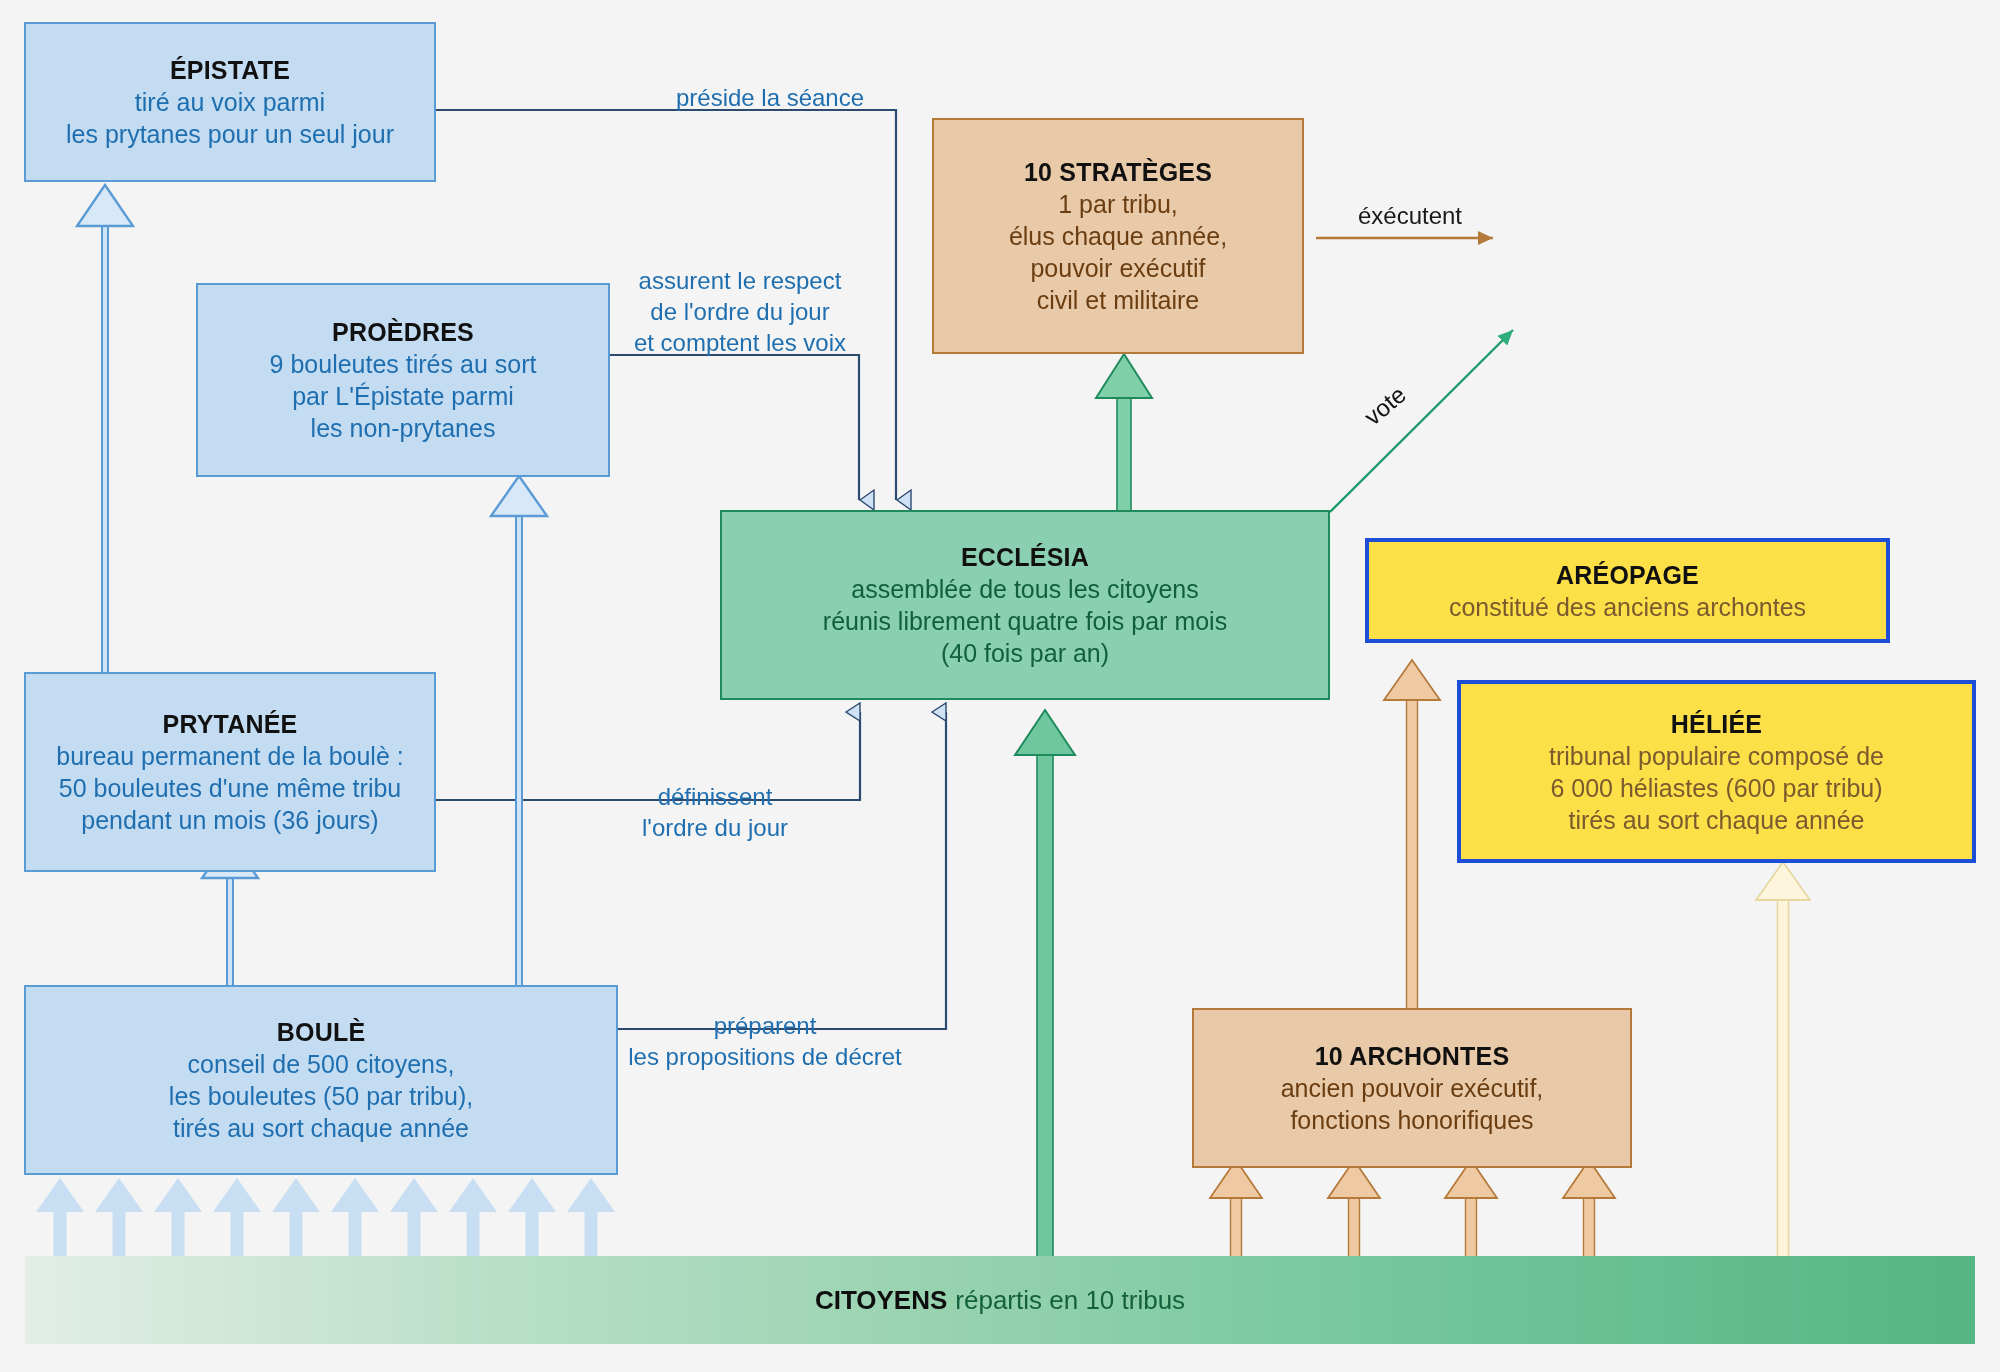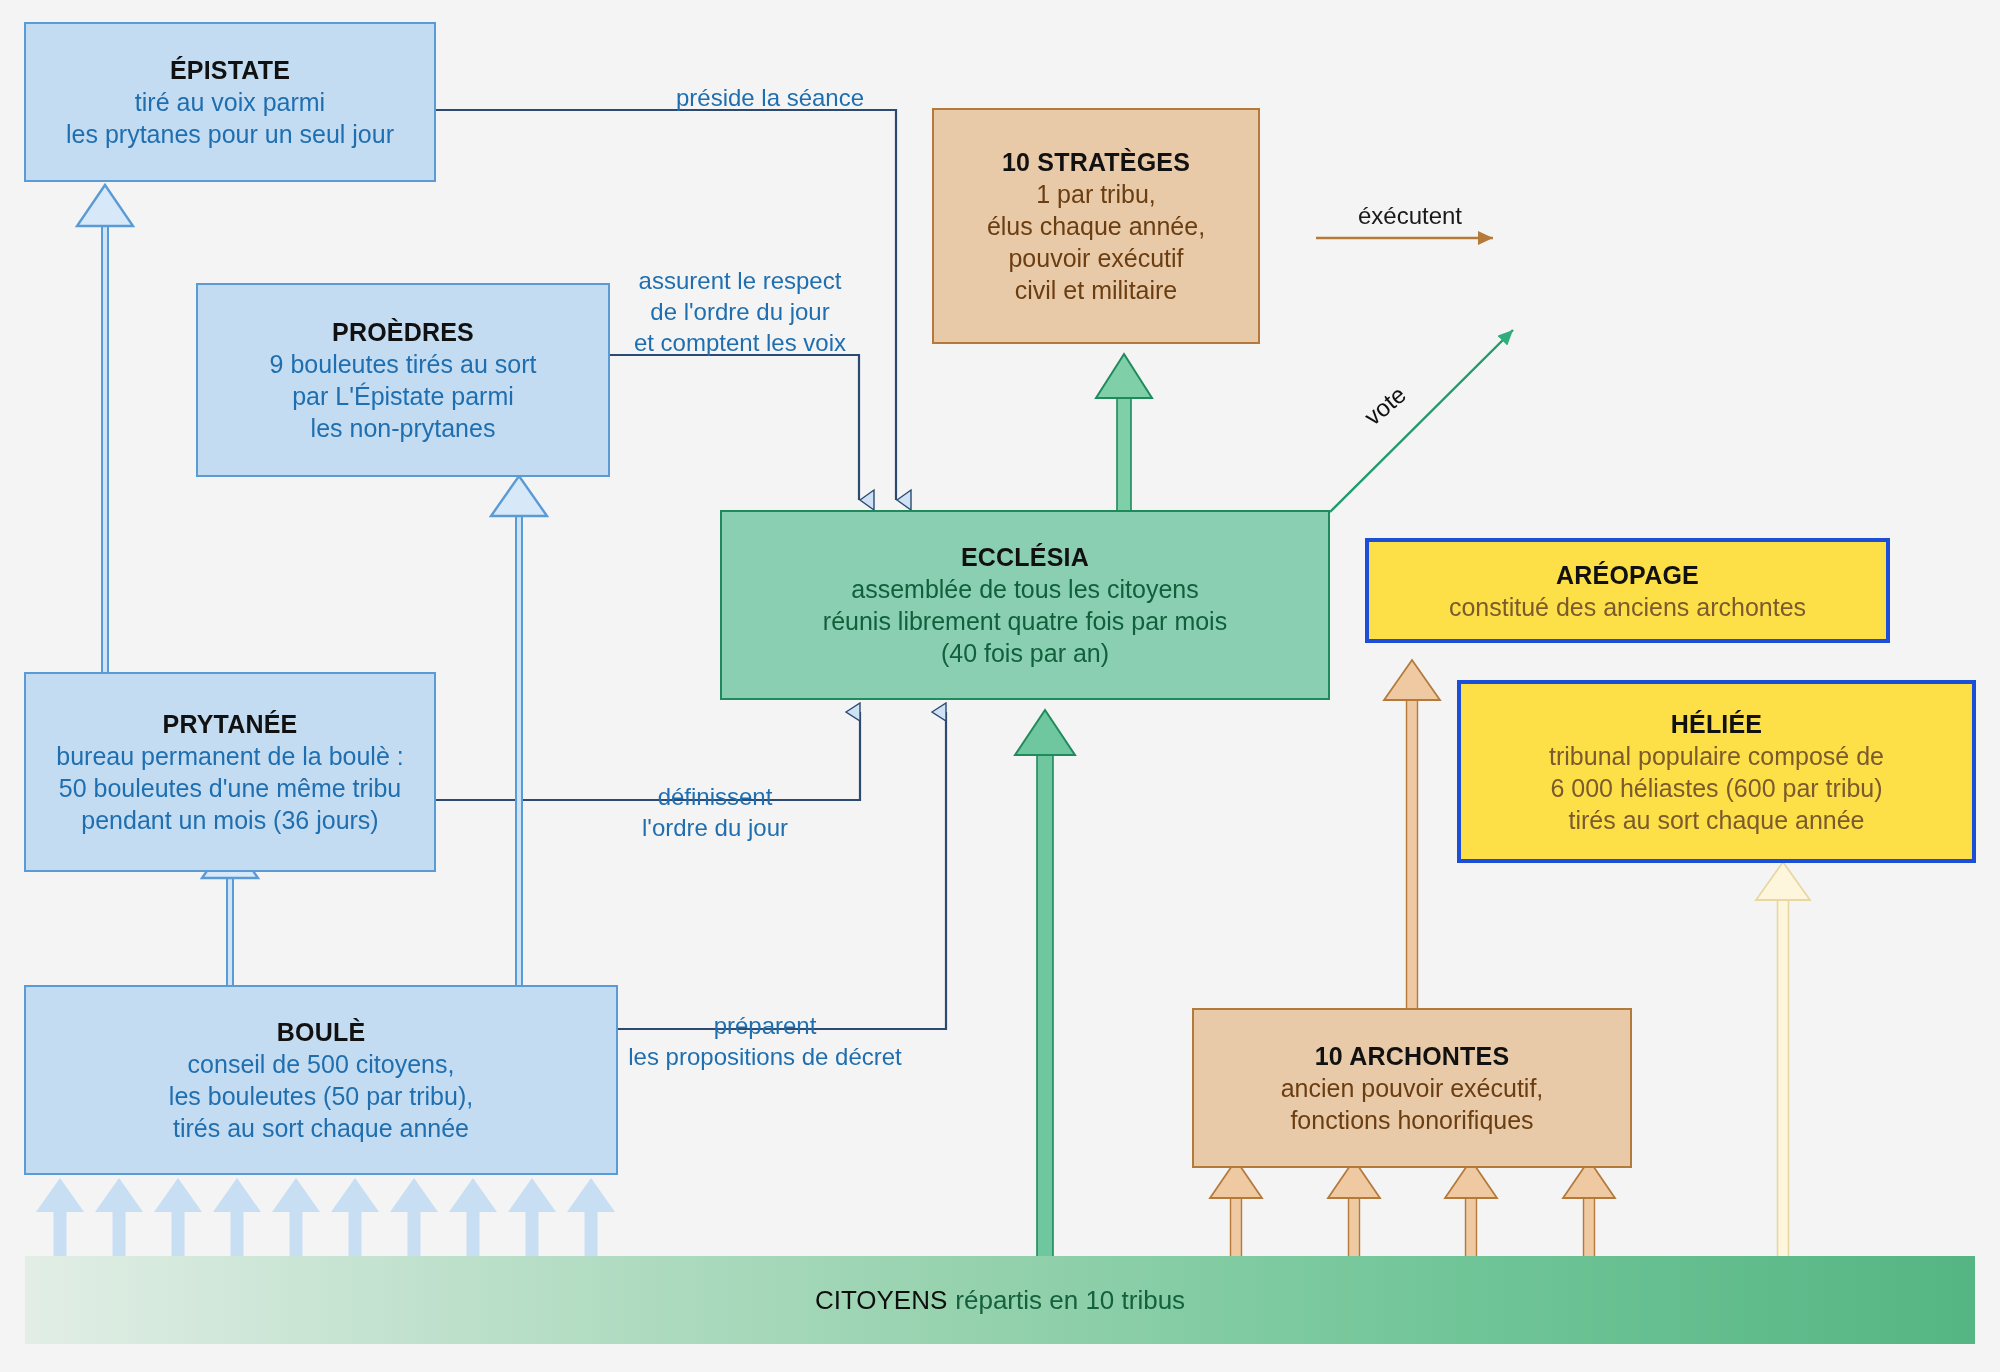--- a/index.html
+++ b/index.html
@@ -47,21 +47,21 @@
     text-align:center;
   }
   .circle .sub{color:#c01830;font-weight:bold;line-height:1.3;}
 
   
   .citizens{
     position:absolute;
     background:linear-gradient(to right,#e2eee6 0%,#bde0cb 22%,#96d2ae 48%,#72c699 72%,#55b583 100%);
     display:flex;align-items:center;justify-content:center;
   }
-  .citizens .ttl{font-weight:normal;color:#0e0e0e;}
+  .citizens .ttl{font-weight:bold;color:#0e0e0e;}
   .citizens .sub{color:#14613e;margin-left:8px;}
 
   
   .elabel{
     position:absolute;text-align:center;line-height:1.3;
     white-space:pre-line;
   }
   .elabel.blue-t{color:#1f6fb0;}
   .elabel.dark-t{color:#1a1a1a;}
   .elabel.rot{transform:rotate(-40deg);transform-origin:center center;color:#111;}
@@ -241,21 +241,21 @@
     <span class="sub">pendant un mois (36 jours)</span>
   </div>
 
   <div class="node blue" style="left:24px;top:985px;width:594px;height:190px;font-size:25px;">
     <span class="ttl">BOULÈ</span>
     <span class="sub">conseil de 500 citoyens,</span>
     <span class="sub">les bouleutes (50 par tribu),</span>
     <span class="sub">tirés au sort chaque année</span>
   </div>
 
-  <div class="node tan" style="left:932px;top:108px;width:328px;height:236px;font-size:25px;text-align:center;">
+  <div class="node tan" style="left:932px;top:118px;width:372px;height:236px;font-size:25px;text-align:center;">
     <span class="ttl">10 STRATÈGES</span>
     <span class="sub">1 par tribu,</span>
     <span class="sub">élus chaque année,</span>
     <span class="sub">pouvoir exécutif</span>
     <span class="sub">civil et  militaire</span>
   </div>
 
   <div class="node green" style="left:720px;top:510px;width:610px;height:190px;font-size:25px;">
     <span class="ttl">ECCLÉSIA</span>
     <span class="sub">assemblée de tous les citoyens</span>

